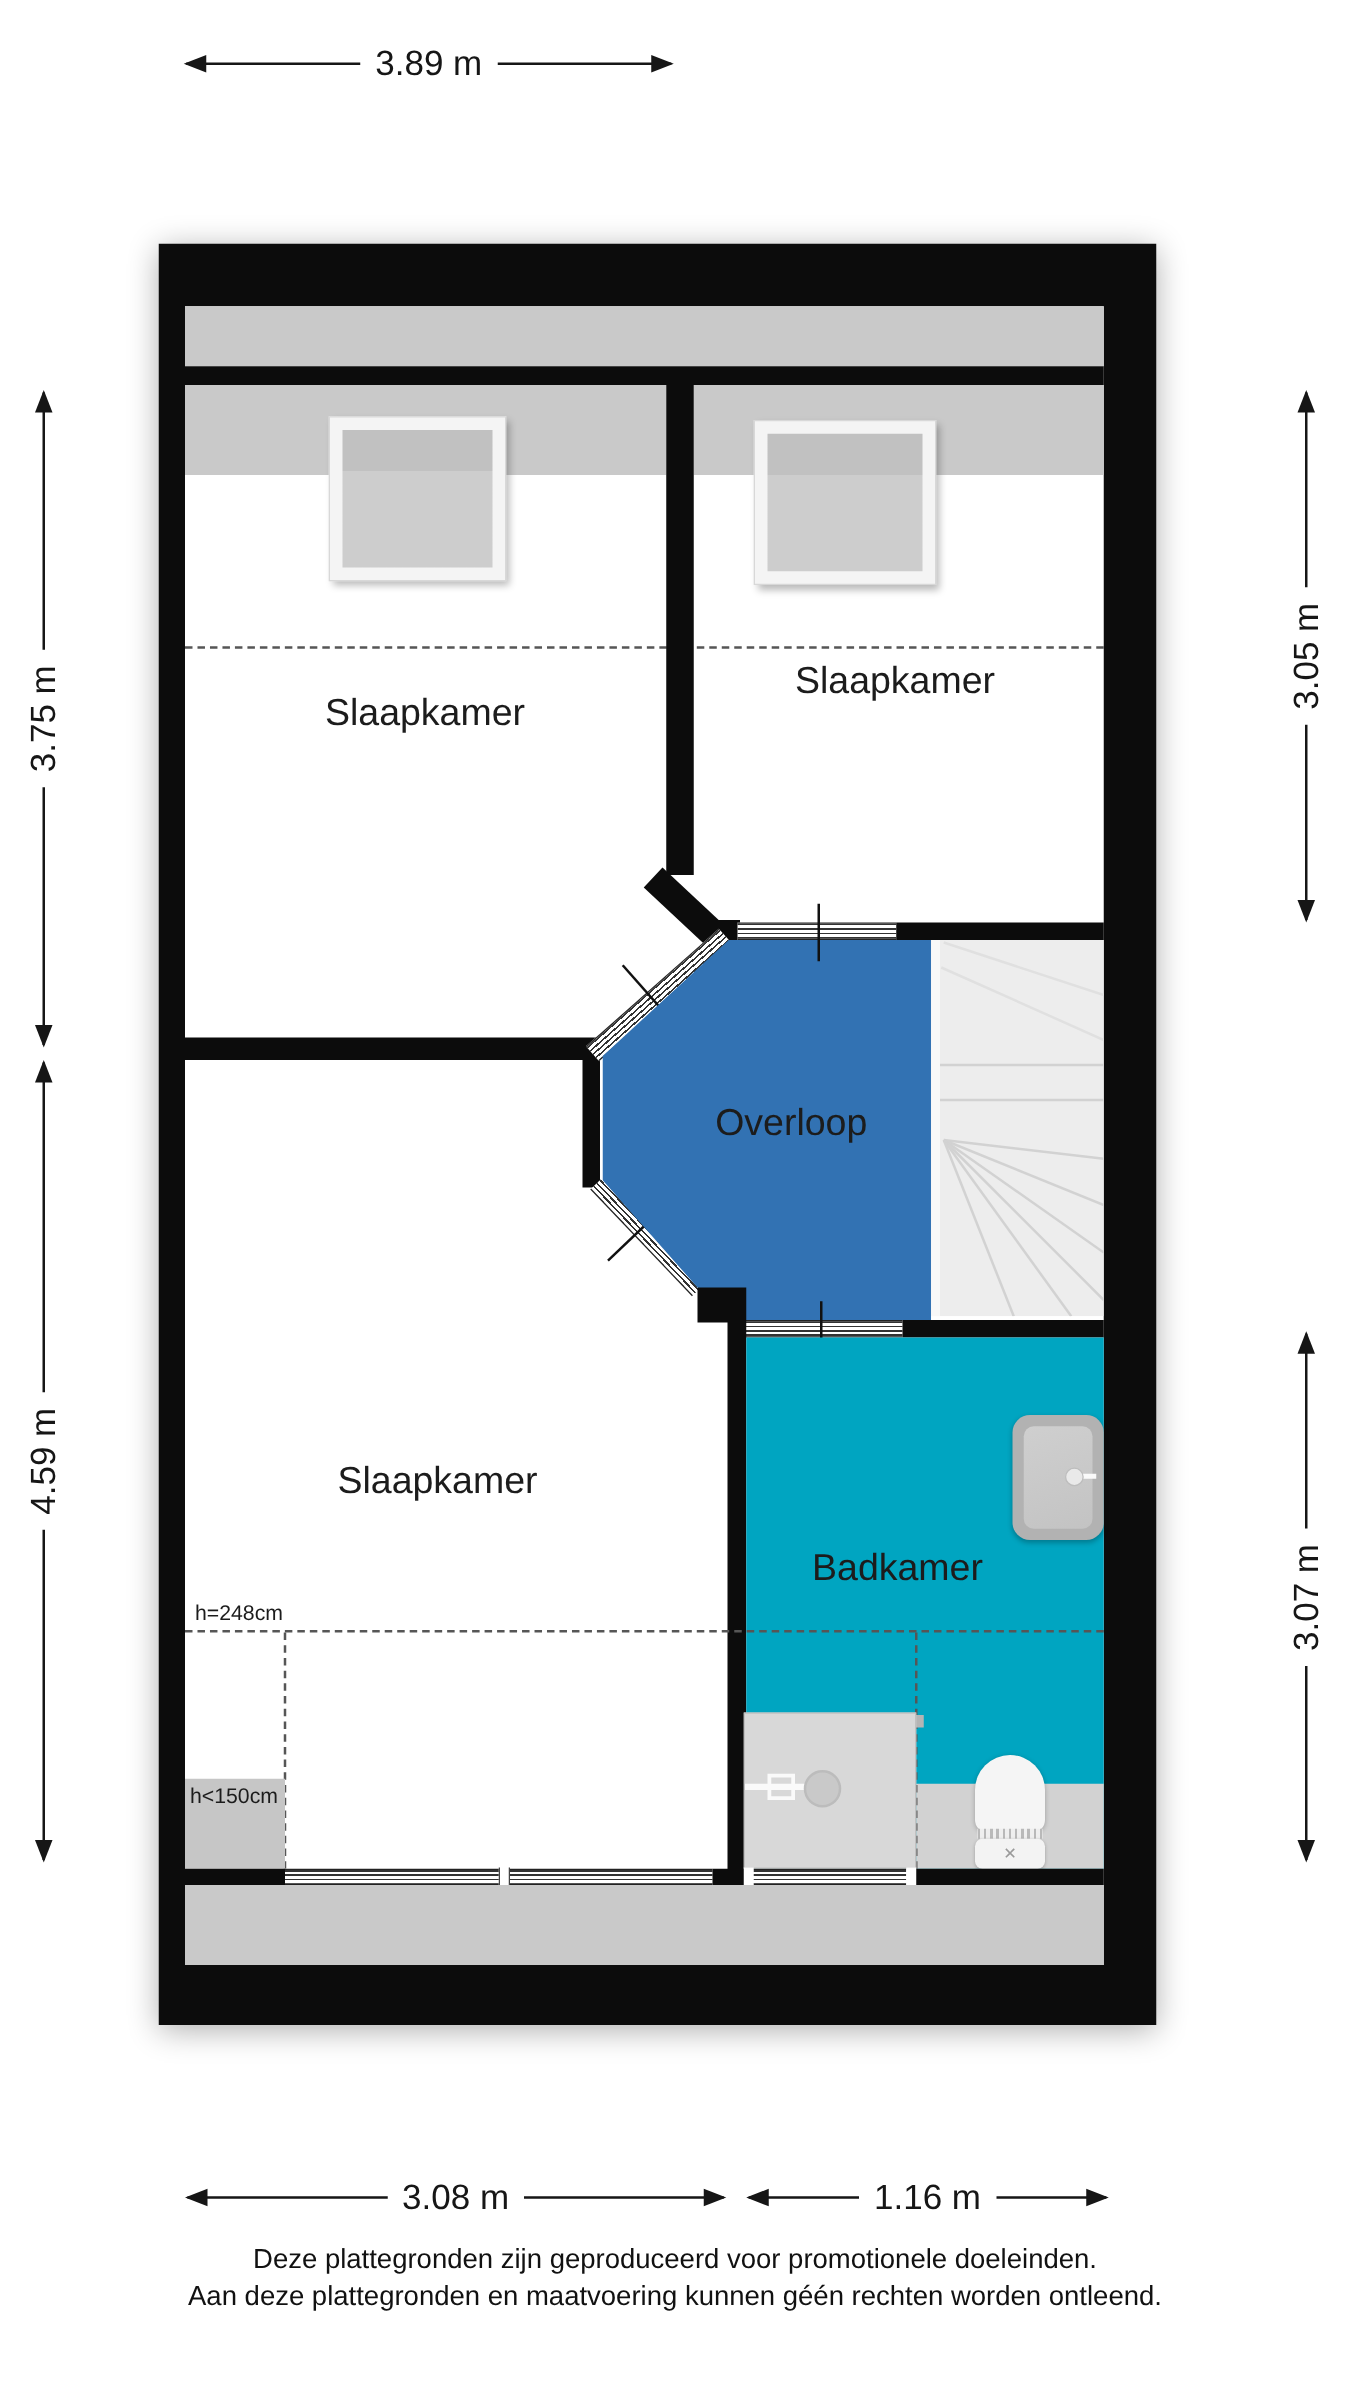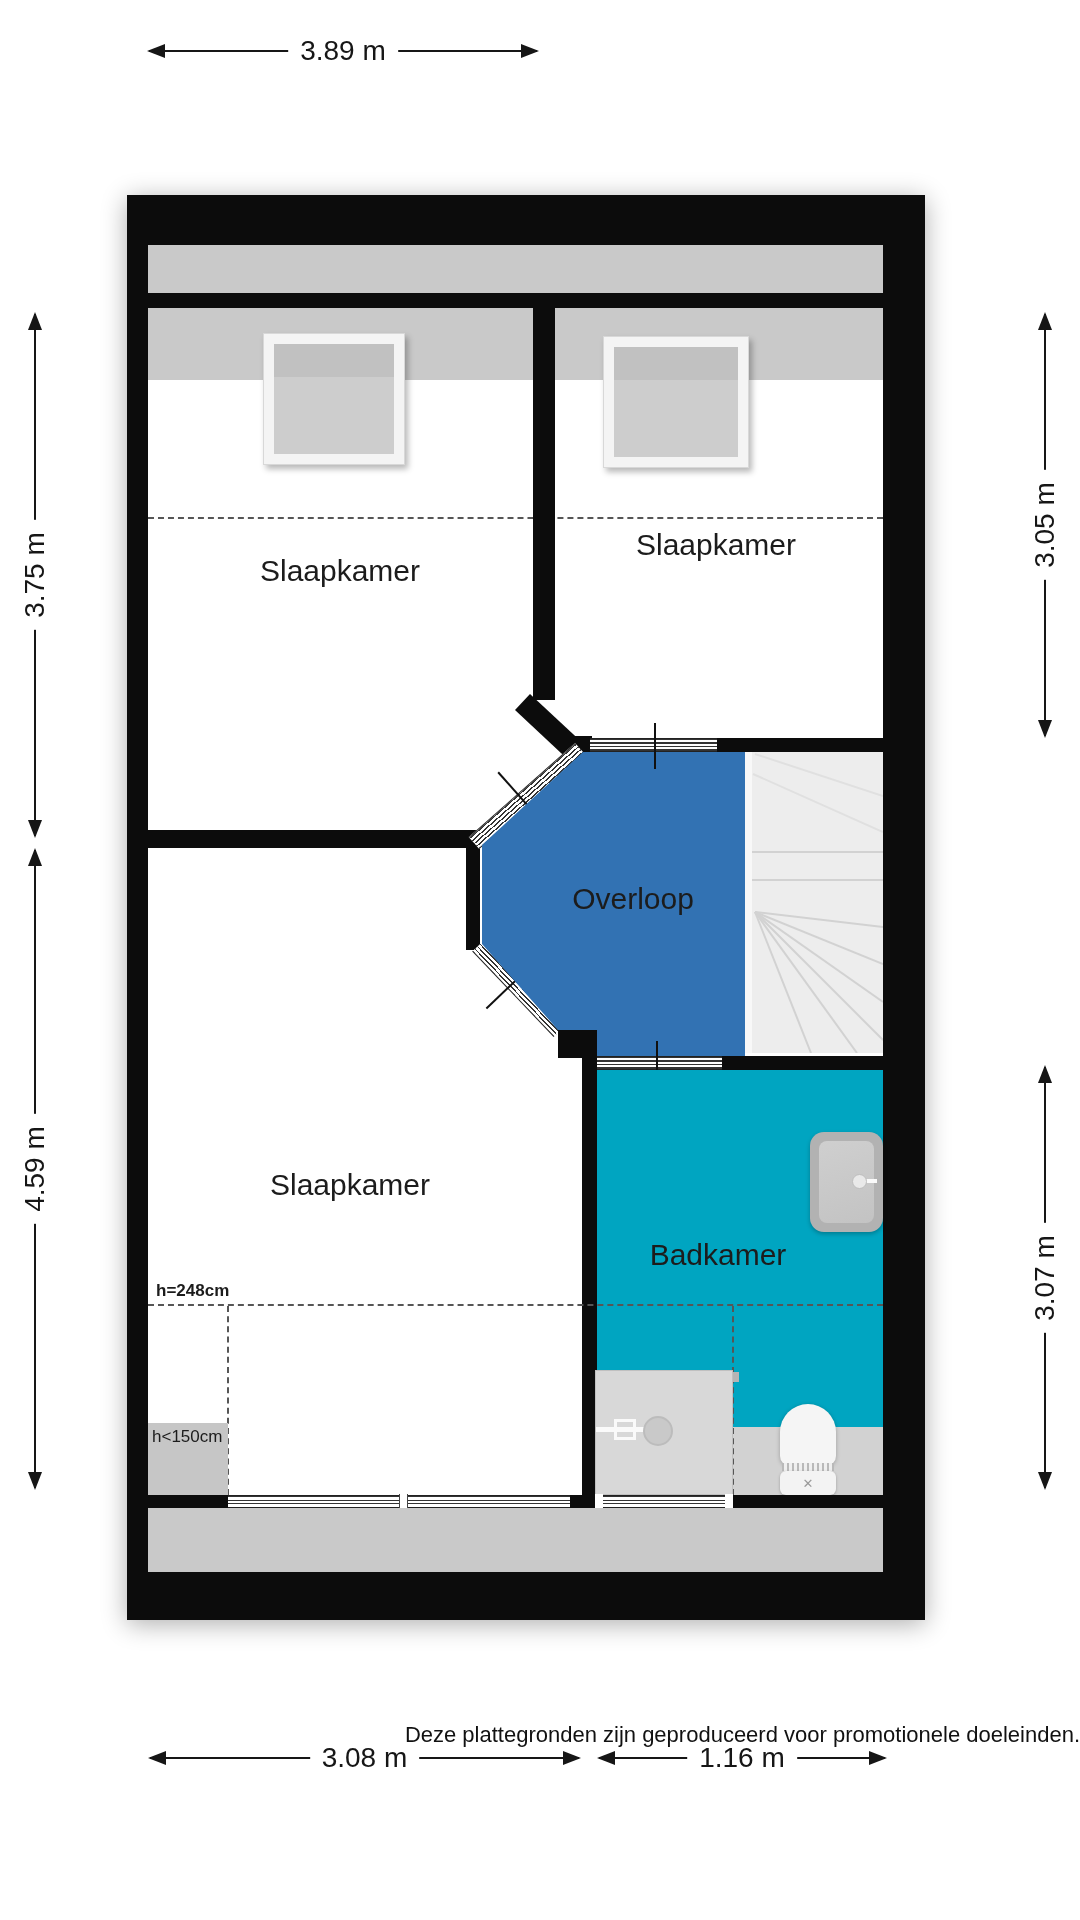--- a/index.html
+++ b/index.html
@@ -59,21 +59,21 @@
   .shower .mixer{position:absolute;left:18px;top:48px;width:16px;height:15px;border:3px solid #fafafa;background:transparent;}
   .toilet{position:absolute;left:780px;top:1404px;width:56px;height:91px;}
   .toilet .bowl{position:absolute;left:0;top:0;width:56px;height:62px;background:#f5f5f5;
         border-radius:28px 28px 10px 10px;box-shadow:0 1px 4px rgba(0,0,0,.25);}
   .toilet .hinge{position:absolute;left:2px;top:59px;width:52px;height:8px;
         background:repeating-linear-gradient(90deg,#b9b9b9 0 2px,#efefef 2px 5px);}
   .toilet .cistern{position:absolute;left:0;top:67px;width:56px;height:24px;background:#f3f3f3;
         border-radius:6px;box-shadow:0 1px 3px rgba(0,0,0,.25);}
   .toilet .flush{position:absolute;left:50%;top:79px;transform:translate(-50%,-50%);
         font-size:13px;color:#9a9a9a;}
-  .disclaimer{position:absolute;left:0;top:1720px;width:1080px;text-align:right;
+  .disclaimer{position:absolute;left:0;top:1792px;width:1080px;text-align:center;
         font-size:22px;line-height:30px;color:#111;}
 </style>
 </head>
 <body>
 
 <div id="canvas">
 
   <div class="hdim" style="left:147px;top:37px;width:392px;">
     <div class="line"></div>
     <div class="ah-l"></div>
@@ -207,34 +207,35 @@
   </div>
 
   <div class="toilet">
     <div class="bowl"></div>
     <div class="hinge"></div>
     <div class="cistern"></div>
     <span class="flush">✕</span>
   </div>
 
   <span class="room-label" style="left:350px;top:1185px;">Slaapkamer</span>
-  <span class="small-label" style="left:156px;top:1281px;font-weight:bold;">h=248cm</span>
+  <span class="small-label" style="left:156px;top:1281px;">h=248cm</span>
 
   <div class="abs" style="left:148px;top:1423px;width:80px;height:72px;background:var(--low_zone,#c6c6c6);"></div>
   <span class="small-label" style="left:152px;top:1427px;">h&lt;150cm</span>
 
   <div class="wall" style="left:148px;top:1495px;width:80px;height:13px;"></div>
   <div class="hatch" style="left:228px;top:1495px;width:172px;height:13px;"></div>
   <div class="abs" style="left:399px;top:1494px;width:9px;height:15px;background:#fff;border-left:1px solid #444;border-right:1px solid #444;box-sizing:border-box;"></div>
   <div class="hatch" style="left:408px;top:1495px;width:162px;height:13px;"></div>
   <div class="wall" style="left:570px;top:1495px;width:25px;height:13px;"></div>
   <div class="abs" style="left:595px;top:1494px;width:8px;height:15px;background:#fff;"></div>
   <div class="hatch" style="left:603px;top:1495px;width:122px;height:13px;"></div>
   <div class="abs" style="left:725px;top:1494px;width:8px;height:15px;background:#fff;"></div>
   <div class="wall" style="left:733px;top:1495px;width:150px;height:13px;"></div>
 
   <div class="grayzone" style="left:148px;top:1508px;width:735px;height:64px;"></div>
 
   <div class="disclaimer">
     <div>Deze plattegronden zijn geproduceerd voor promotionele doeleinden.</div>
+    <div>Aan deze plattegronden en maatvoering kunnen géén rechten worden ontleend.</div>
   </div>
 
 </div>
 
 </body></html>

